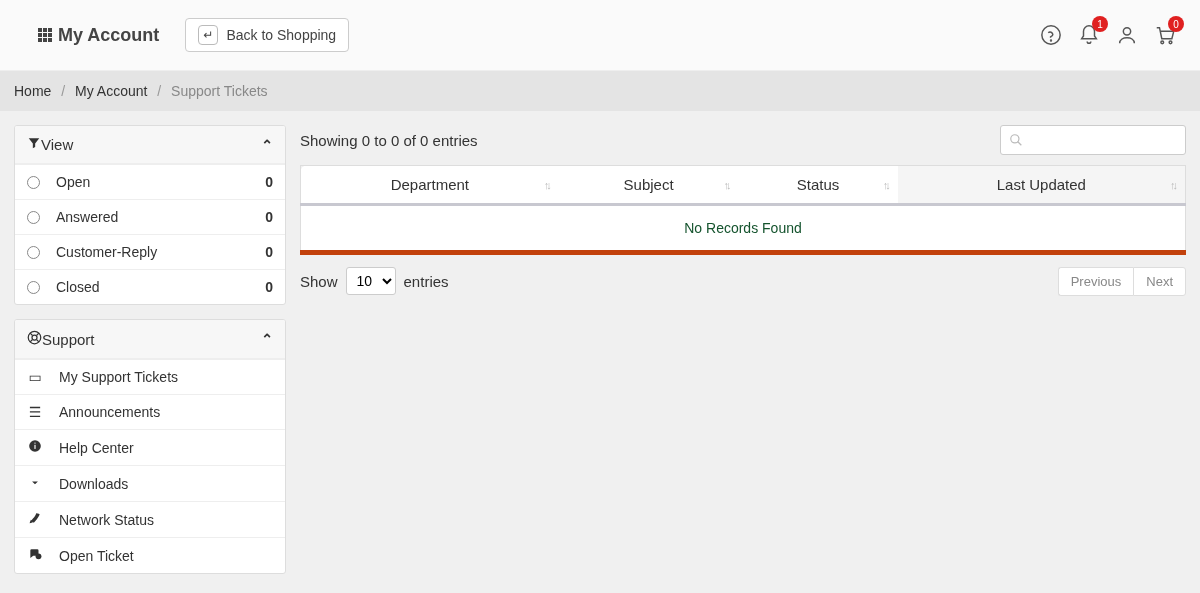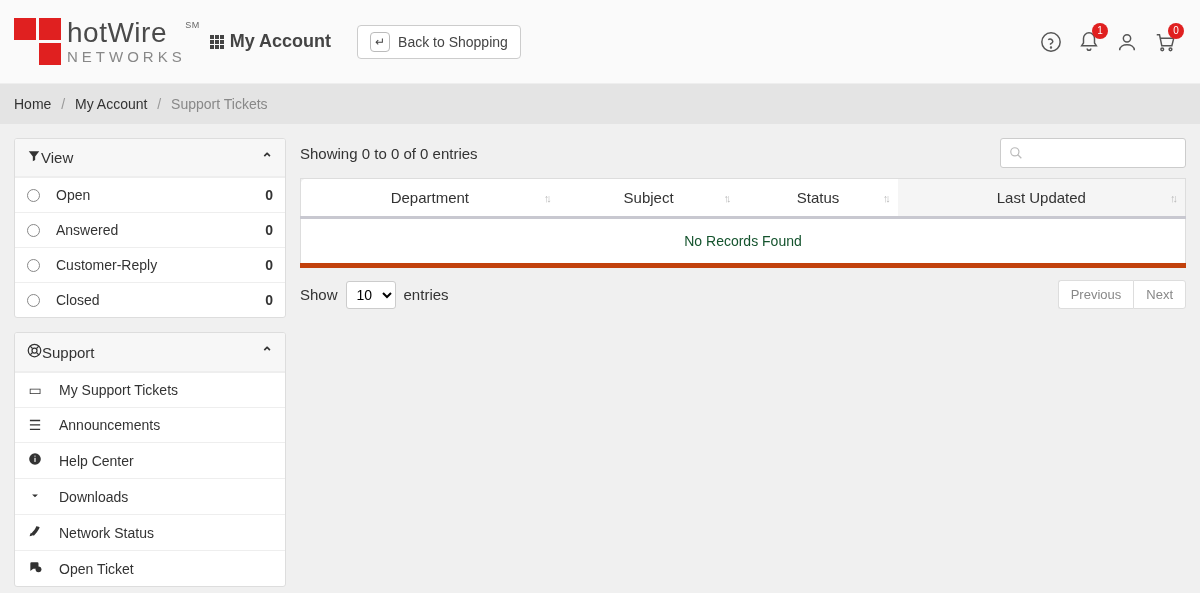--- a/index.html
+++ b/index.html
@@ -38,47 +38,32 @@
 .entries-row { display: flex; align-items: center; margin-bottom: 10px; gap: 20px; }
 .entries-text { font-size: 15px; color: #333; }
 .search-box { margin-left: auto; border: 1px solid #ccc; border-radius: 3px; background: #fff; padding: 6px 8px; width: 186px; display: flex; align-items: center; gap: 6px; }
 .search-box svg { width: 16px; height: 16px; color: #bbb; }
 .search-box input { border: none; outline: none; font-size: 14px; width: 100%; }
 .table { width: 100%; background: #fff; border: 1px solid #ddd; border-radius: 8px; border-collapse: collapse; }
 .table th { font-weight: 400; font-size: 15px; color: #333; padding: 10px 8px; text-align: center; position: relative; border-bottom: 3px solid #c8c8d0; }
 .table th.active { background: #f5f5f5; }
 .sort-icon { position: absolute; right: 10px; top: 50%; transform: translateY(-50%); font-size: 11px; color: #bbb; letter-spacing: -3px; }
 .table td.empty { text-align: center; padding: 14px; color: #14532d; border-bottom: 5px solid #c2410c; }
-.table-footer { display: flex; align-items: center; margin-top: 12px; }
+.table-footer { display: flex; align-items: flex-start; margin-top: 12px; }
 .show-entries { display: flex; align-items: center; gap: 8px; font-size: 15px; color: #333; }
 .show-entries select { border: 1px solid #ccc; border-radius: 3px; padding: 4px 6px; font-size: 14px; background: #fff; }
 .pagination { margin-left: auto; display: flex; }
 .pagination button { border: 1px solid #ddd; background: #fff; padding: 6px 12px; font-size: 13px; color: #888; cursor: pointer; }
 .pagination button:first-child { border-radius: 3px 0 0 3px; border-right: none; }
 .pagination button:last-child { border-radius: 0 3px 3px 0; }
 </style>
 </head>
 <body>
 
 <div class="header">
-  <div class="logo">
-    <div class="logo-squares">
-      <div class="logo-sq"></div>
-        <div class="logo-sq"></div>
-      <div class="logo-sq empty"></div>
-        <div class="logo-sq"></div>
-    </div>
-    <div class="logo-text">
-      <div class="logo-hot">
-        <span>hotWire</span>
-        <span class="logo-sm">SM</span>
-      </div>
-      <div class="logo-net">NETWORKS</div>
-    </div>
-  </div>
   <div class="nav-myaccount">
     <span class="grid-icon">
         <span></span>
         <span></span>
         <span></span>
         <span></span>
         <span></span>
         <span></span>
         <span></span>
         <span></span>

